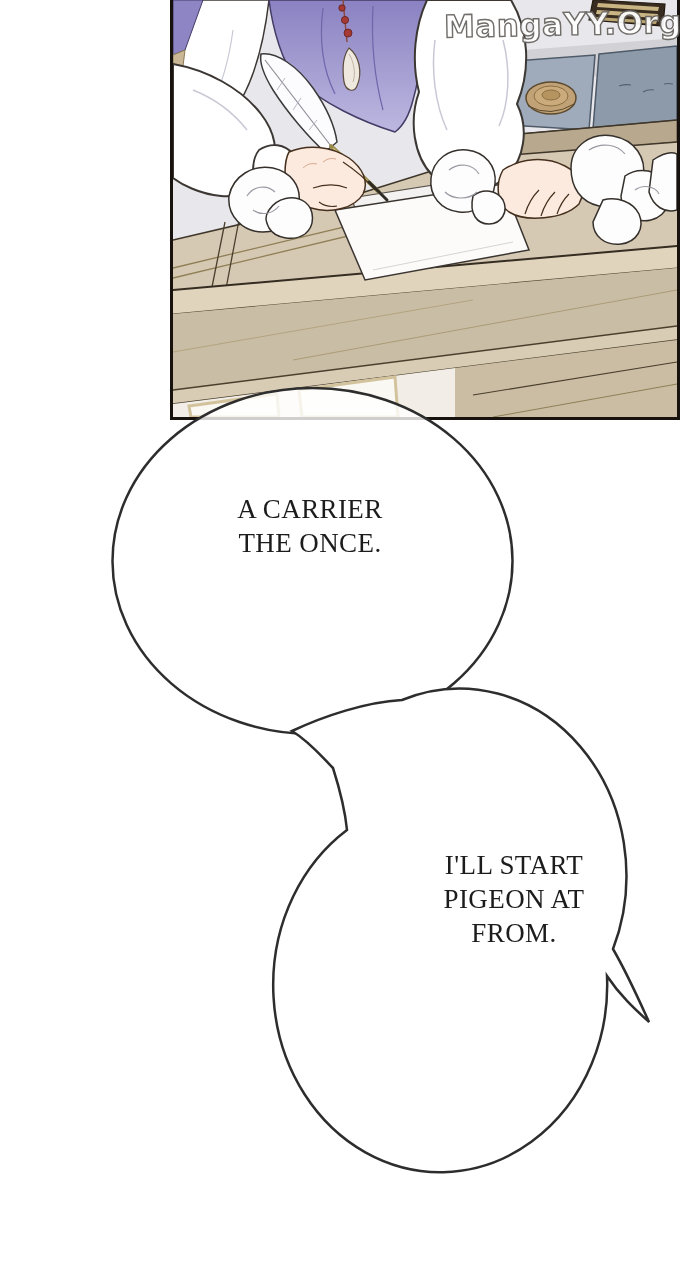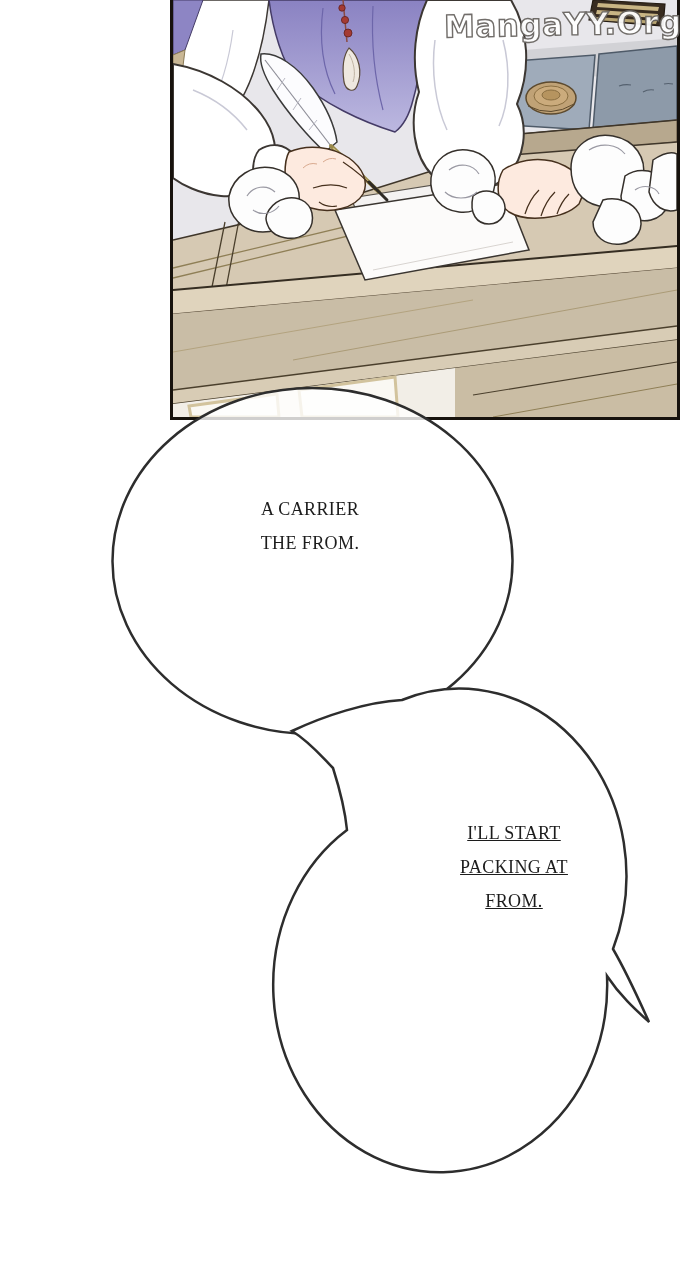--- a/index.html
+++ b/index.html
@@ -9,24 +9,24 @@
          border:3px solid #17120d;border-top:none;box-sizing:content-box;
          background:#e8e7eb;overflow:hidden;}
   .panel svg{display:block;}
   .watermark{position:absolute;left:444px;top:6px;width:250px;
              font-family:"DejaVu Sans",sans-serif;font-weight:bold;font-size:31px;
              color:#ffffff;-webkit-text-stroke:1.4px #67635f;
              text-shadow:0 0 1px #8a8784;opacity:.93;transform:rotate(-1.2deg);
              white-space:nowrap;letter-spacing:.5px;z-index:6;}
   .bubble-layer{position:absolute;left:0;top:0;width:690px;height:1280px;z-index:4;}
   .bubble-text{position:absolute;z-index:5;text-align:center;color:#1c1c1c;
-               font-size:18px;line-height:34px;letter-spacing:.4px;}
+               font-size:27px;line-height:34px;letter-spacing:.4px;}
   .bubble-text p{margin:0;}
   .bt1{left:160px;top:492px;width:300px;}
-  .bt2{left:364px;top:816px;width:300px;text-decoration:underline;}
+  .bt2{left:364px;top:848px;width:300px;}
 </style>
 </head>
 <body>
 
 <div class="page">
 
   <div class="panel">
     <svg width="504" height="417" viewBox="0 0 504 417">
       <defs>
         <linearGradient id="vestG" x1="0" y1="0" x2="0" y2="1">
@@ -165,22 +165,22 @@
              C 310,742 322,757 333,768
              C 340,790 345,810 347,830
              A 167 187 0 1 0 607,976
              C 621,997 637,1011 649,1022
              C 639,1000 627,973 613,949
              A 167 187 0 0 0 402,700 Z" fill="#ffffff" stroke="#2d2d2d" stroke-width="2.5"></path>
   </svg>
 
   <div class="bubble-text bt1">
     <p>A CARRIER</p>
-    <p>THE FROM.</p>
+    <p>THE ONCE.</p>
   </div>
 
   <div class="bubble-text bt2">
     <p>I'LL START</p>
-    <p>PACKING AT</p>
+    <p>PIGEON AT</p>
     <p>FROM.</p>
   </div>
 
 </div>
 
 </body></html>

